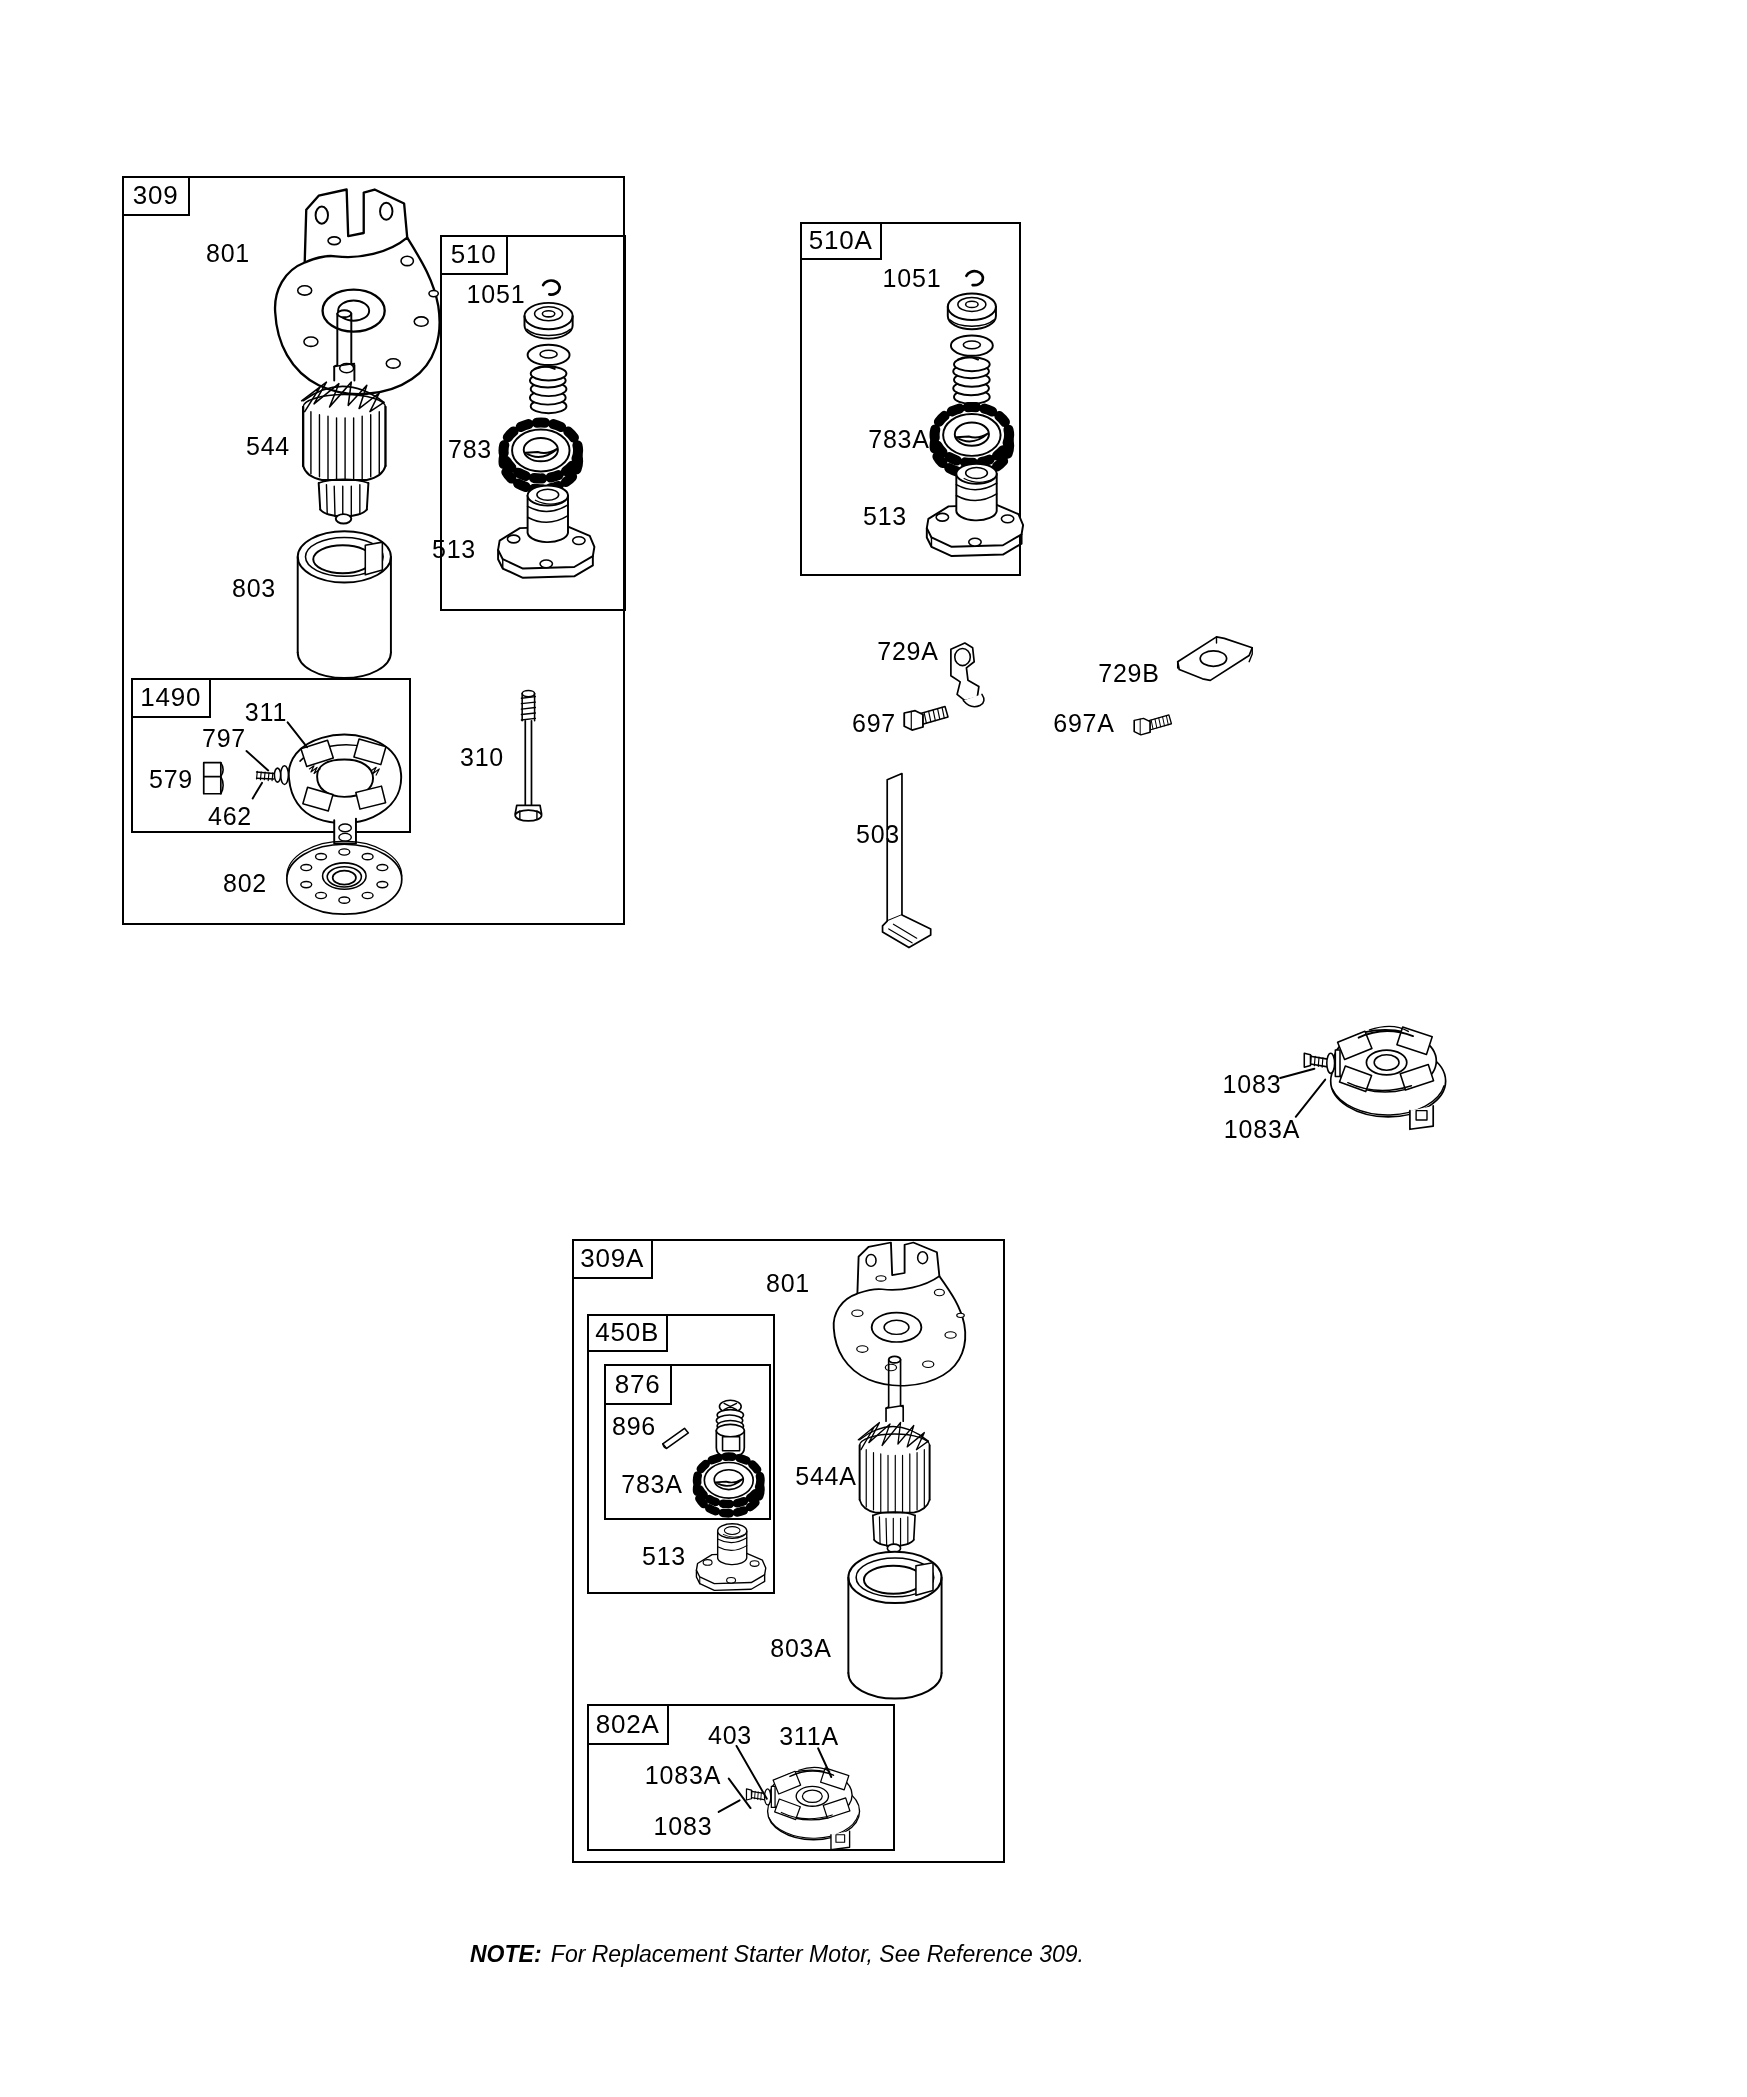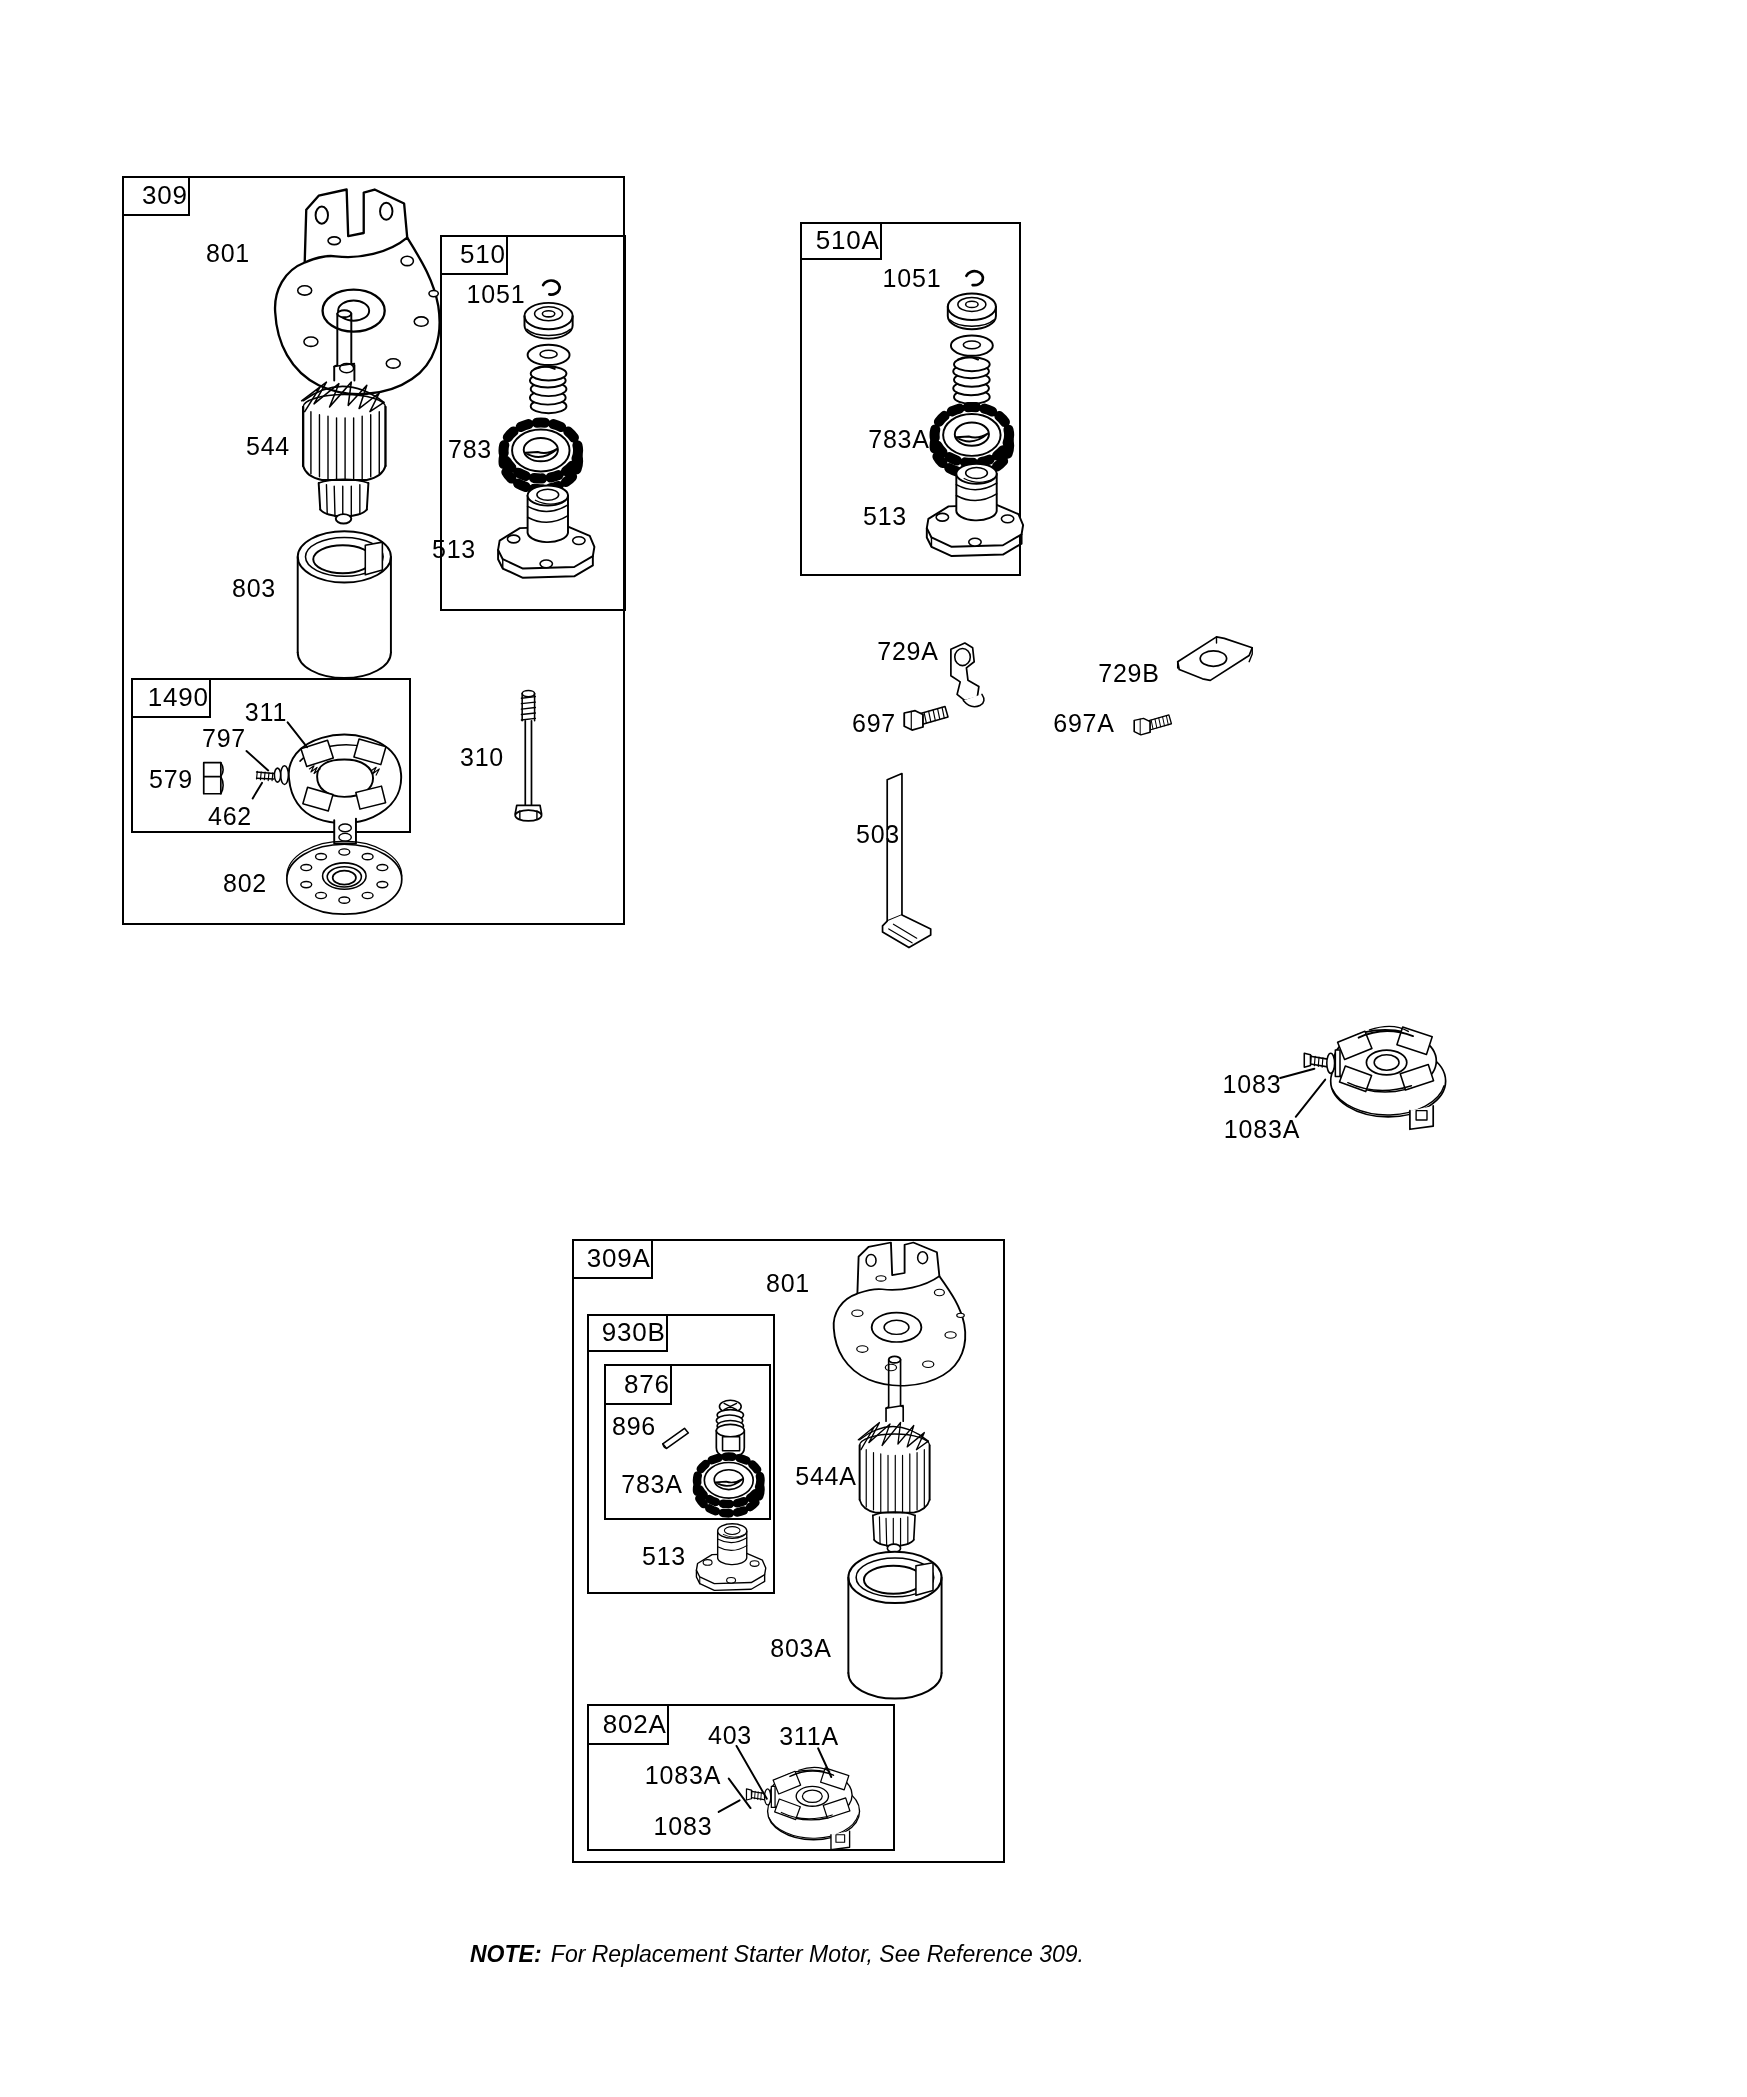--- a/index.html
+++ b/index.html
@@ -1,21 +1,21 @@
 <!DOCTYPE html>
 <html style="font-size:12.4px"><head>
 <meta charset="utf-8">
 <style>
   html,body{margin:0;padding:0;background:#fff;}
   .page{position:relative;width:1748px;height:2097px;background:#fff;
         font-family:"Liberation Sans",sans-serif;color:#000;overflow:hidden;}
   .art{position:absolute;left:0;top:0;z-index:2;}
   .box{position:absolute;border:2.3px solid #000;z-index:1;box-sizing:border-box;}
   .cell{position:absolute;left:-2.3px;top:-2.3px;background:#fff;border:2.3px solid #000;
-        display:flex;align-items:center;justify-content:flex-end;z-index:3;box-sizing:content-box;}
+        display:flex;align-items:center;justify-content:center;z-index:3;box-sizing:content-box;}
   .cell span{font-size:26px;letter-spacing:0.8px;}
   .plabel{position:absolute;transform:translate(-50%,-50%);font-size:25px;letter-spacing:0.8px;
           white-space:nowrap;z-index:3;}
   .note{position:absolute;font-style:italic;font-size:23px;z-index:3;white-space:nowrap;}
   .note b{font-weight:bold;margin-right:9.3px;}
 </style>
 </head>
 <body>
 
 <div class="page">
@@ -40,21 +40,21 @@
       <span>510A</span>
     </div>
   </div>
   <div class="box" style="left:572px;top:1239px;width:433px;height:624px">
     <div class="cell" style="width:77px;height:36px">
       <span>309A</span>
     </div>
   </div>
   <div class="box" style="left:587px;top:1314px;width:188px;height:280px">
     <div class="cell" style="width:77px;height:34px">
-      <span>930B</span>
+      <span>450B</span>
     </div>
   </div>
   <div class="box" style="left:604px;top:1364px;width:167px;height:156px">
     <div class="cell" style="width:64px;height:37px">
       <span>876</span>
     </div>
   </div>
   <div class="box" style="left:587px;top:1704px;width:308px;height:147px">
     <div class="cell" style="width:78px;height:37px">
       <span>802A</span>

